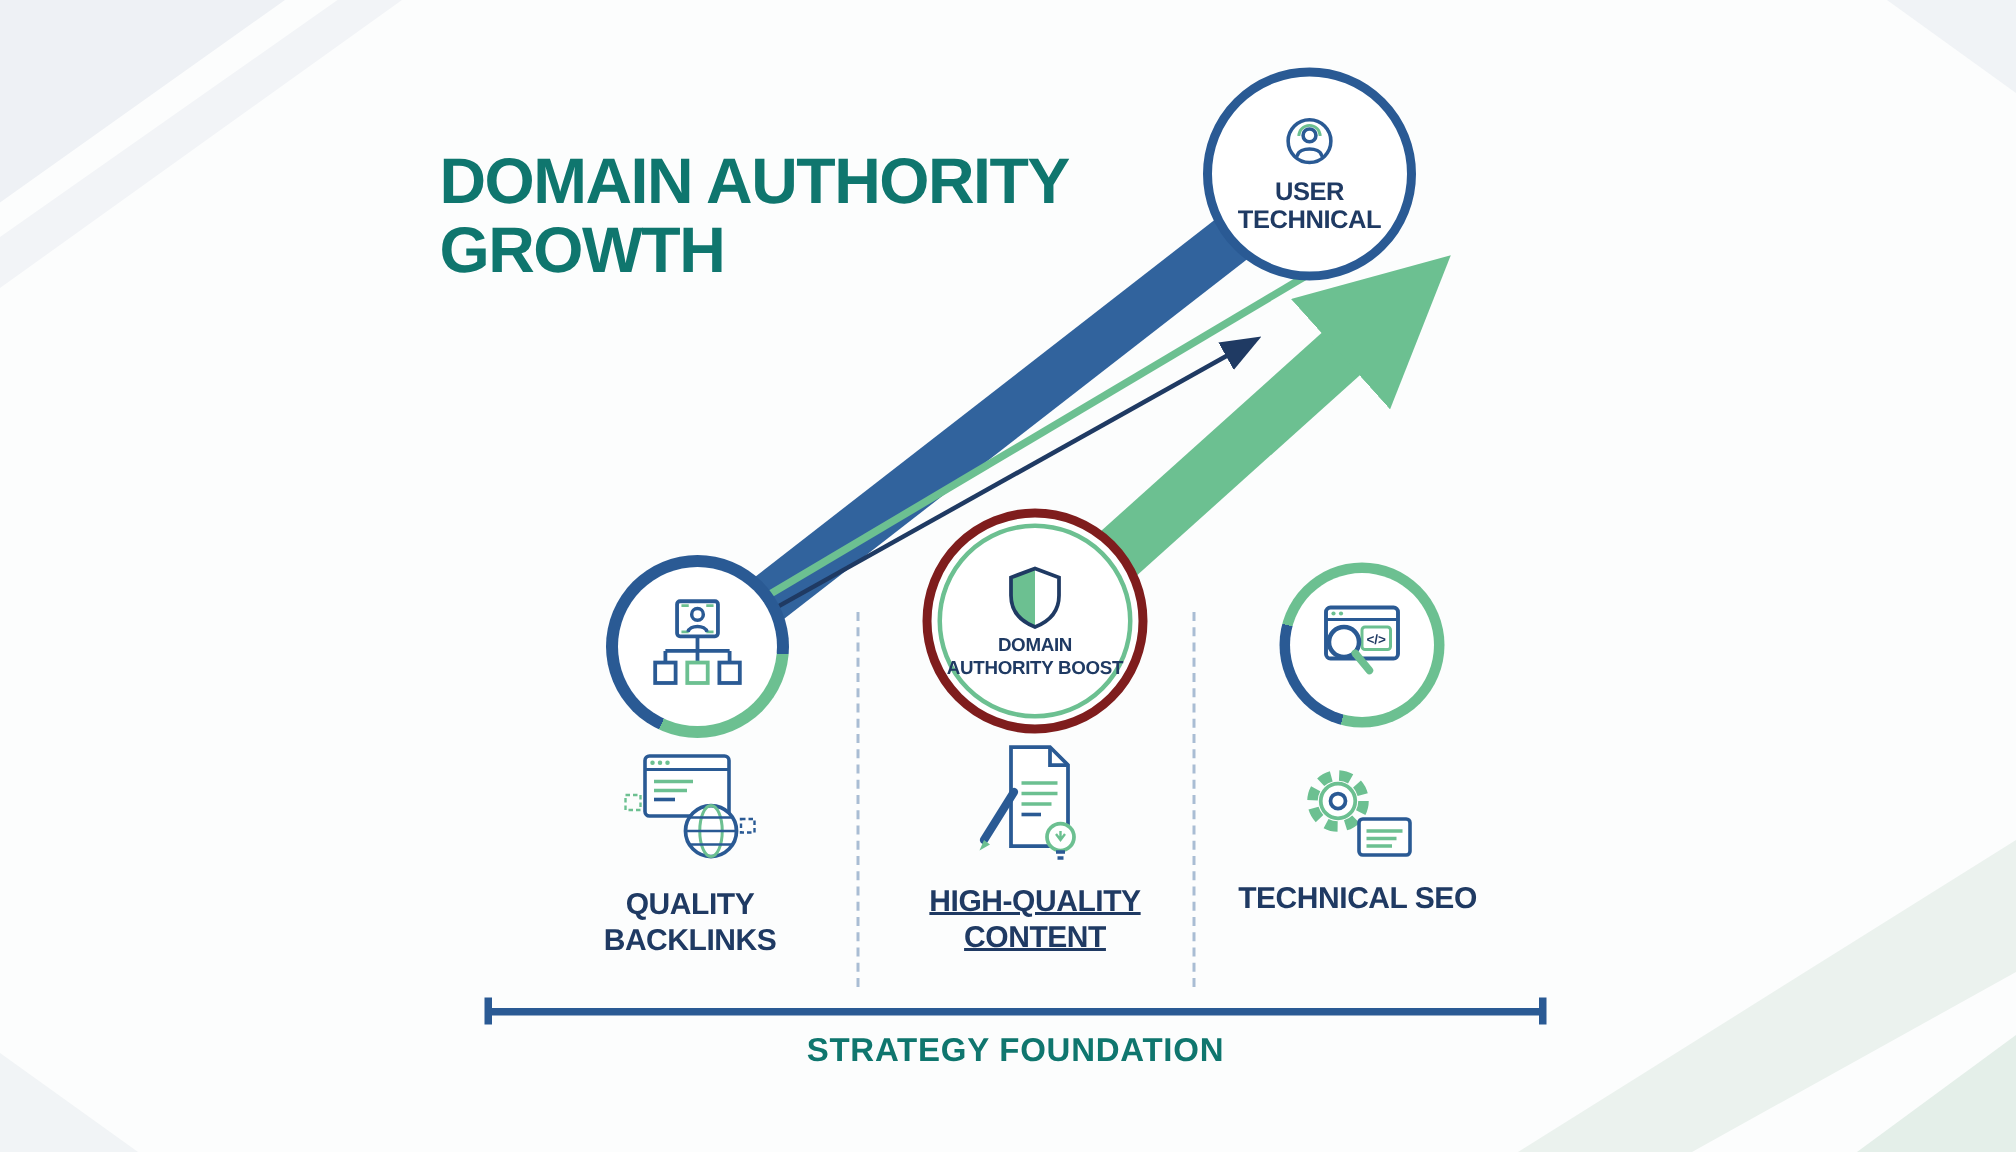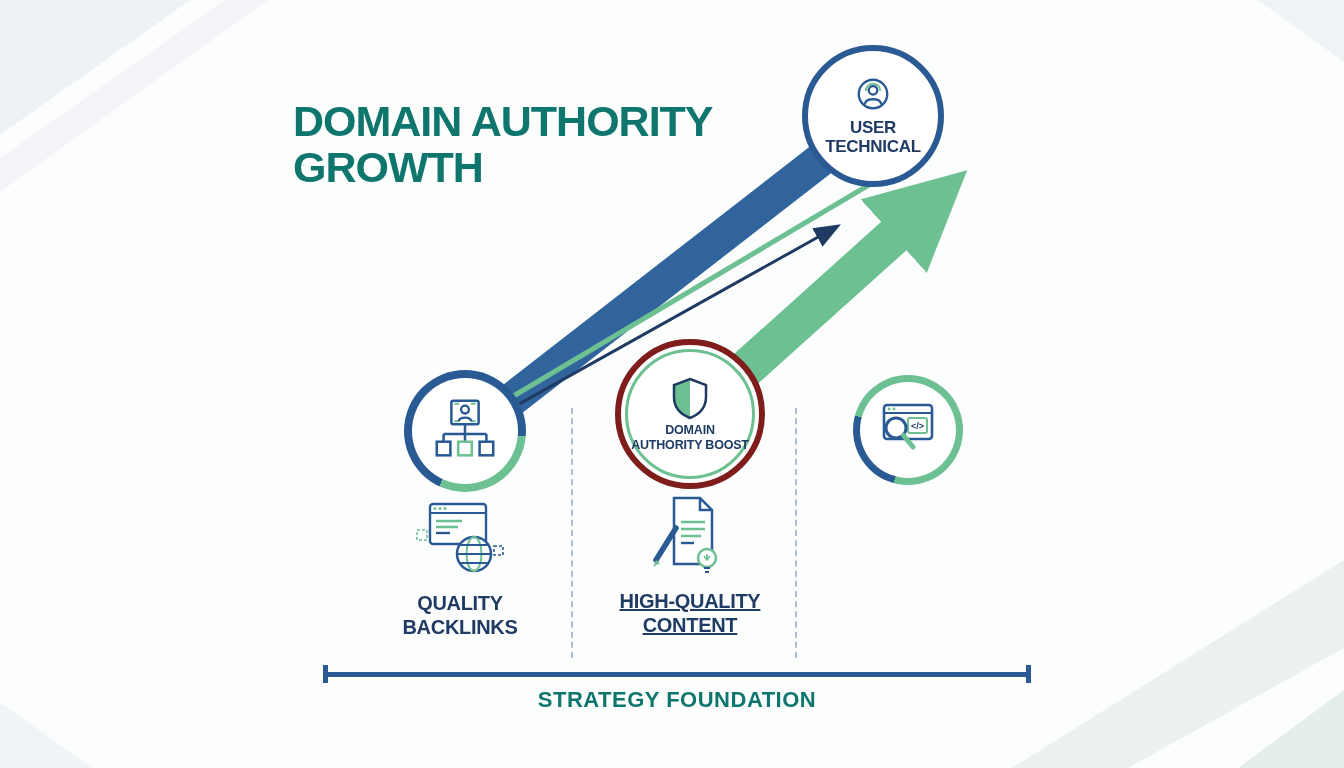--- a/index.html
+++ b/index.html
@@ -197,19 +197,29 @@
       <path d="M37 49 H50" stroke="#2a5a94" stroke-width="2.4"></path>
       <path d="M12 66 L32 34" stroke="#2a5a94" stroke-width="5.5" stroke-linecap="round"></path>
       <path d="M12 66 L9 73 L16 69 Z" fill="#6cc091"></path>
       <circle cx="63" cy="64" r="9" fill="#fff" stroke="#6cc091" stroke-width="2.5"></circle>
       <path d="M60 74 H66 M61 78 H65" stroke="#2a5a94" stroke-width="2.2"></path>
       <path d="M63 60 V66 M60 62 L63 66 L66 62" fill="none" stroke="#6cc091" stroke-width="1.6"></path>
     </svg>
     <div class="pillar-label">HIGH-QUALITY CONTENT</div>
   </div>
 
+  <div class="pillar pillar-3">
+    <svg width="86" height="74" viewBox="0 0 86 74">
+      <circle cx="30" cy="30" r="17" fill="none" stroke="#6cc091" stroke-width="7" stroke-dasharray="8 5.4"></circle>
+      <circle cx="30" cy="30" r="11.5" fill="#fff" stroke="#6cc091" stroke-width="2.5"></circle>
+      <circle cx="30" cy="30" r="5" fill="none" stroke="#2a5a94" stroke-width="2.5"></circle>
+      <rect x="44" y="42" width="34" height="24" rx="2.5" fill="#fff" stroke="#2a5a94" stroke-width="2.4"></rect>
+      <path d="M49 50 H73 M49 55 H69 M49 60 H66" stroke="#6cc091" stroke-width="2.2"></path>
+    </svg>
+    <div class="pillar-label">TECHNICAL SEO</div>
+  </div>
 
   <div class="foundation-line"></div>
   <div class="foundation-cap cap-left"></div>
   <div class="foundation-cap cap-right"></div>
   <div class="foundation-label">STRATEGY FOUNDATION</div>
 
 </div>
 
 </body></html>

